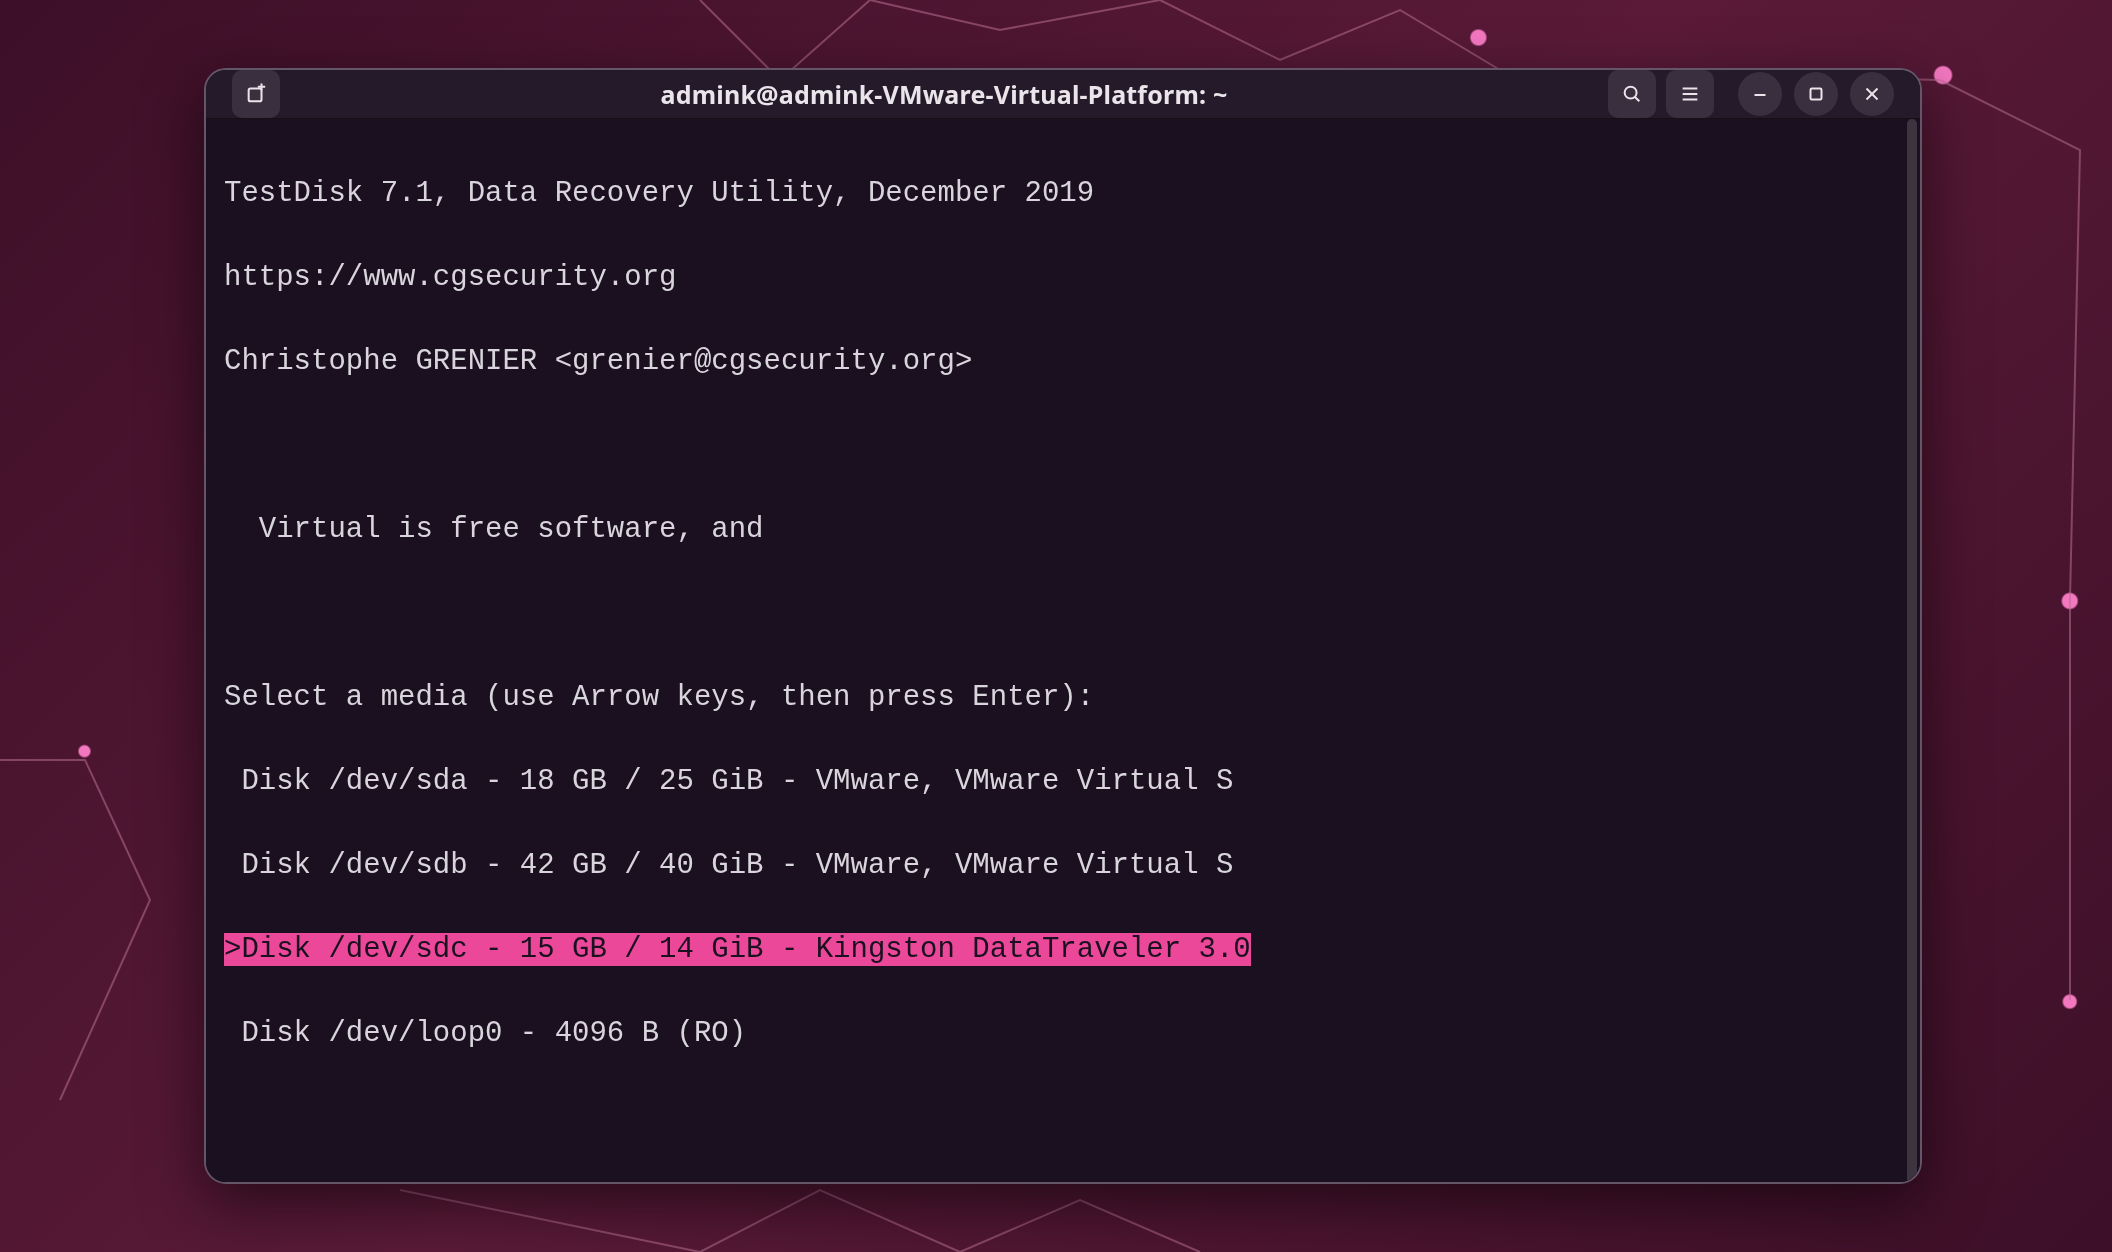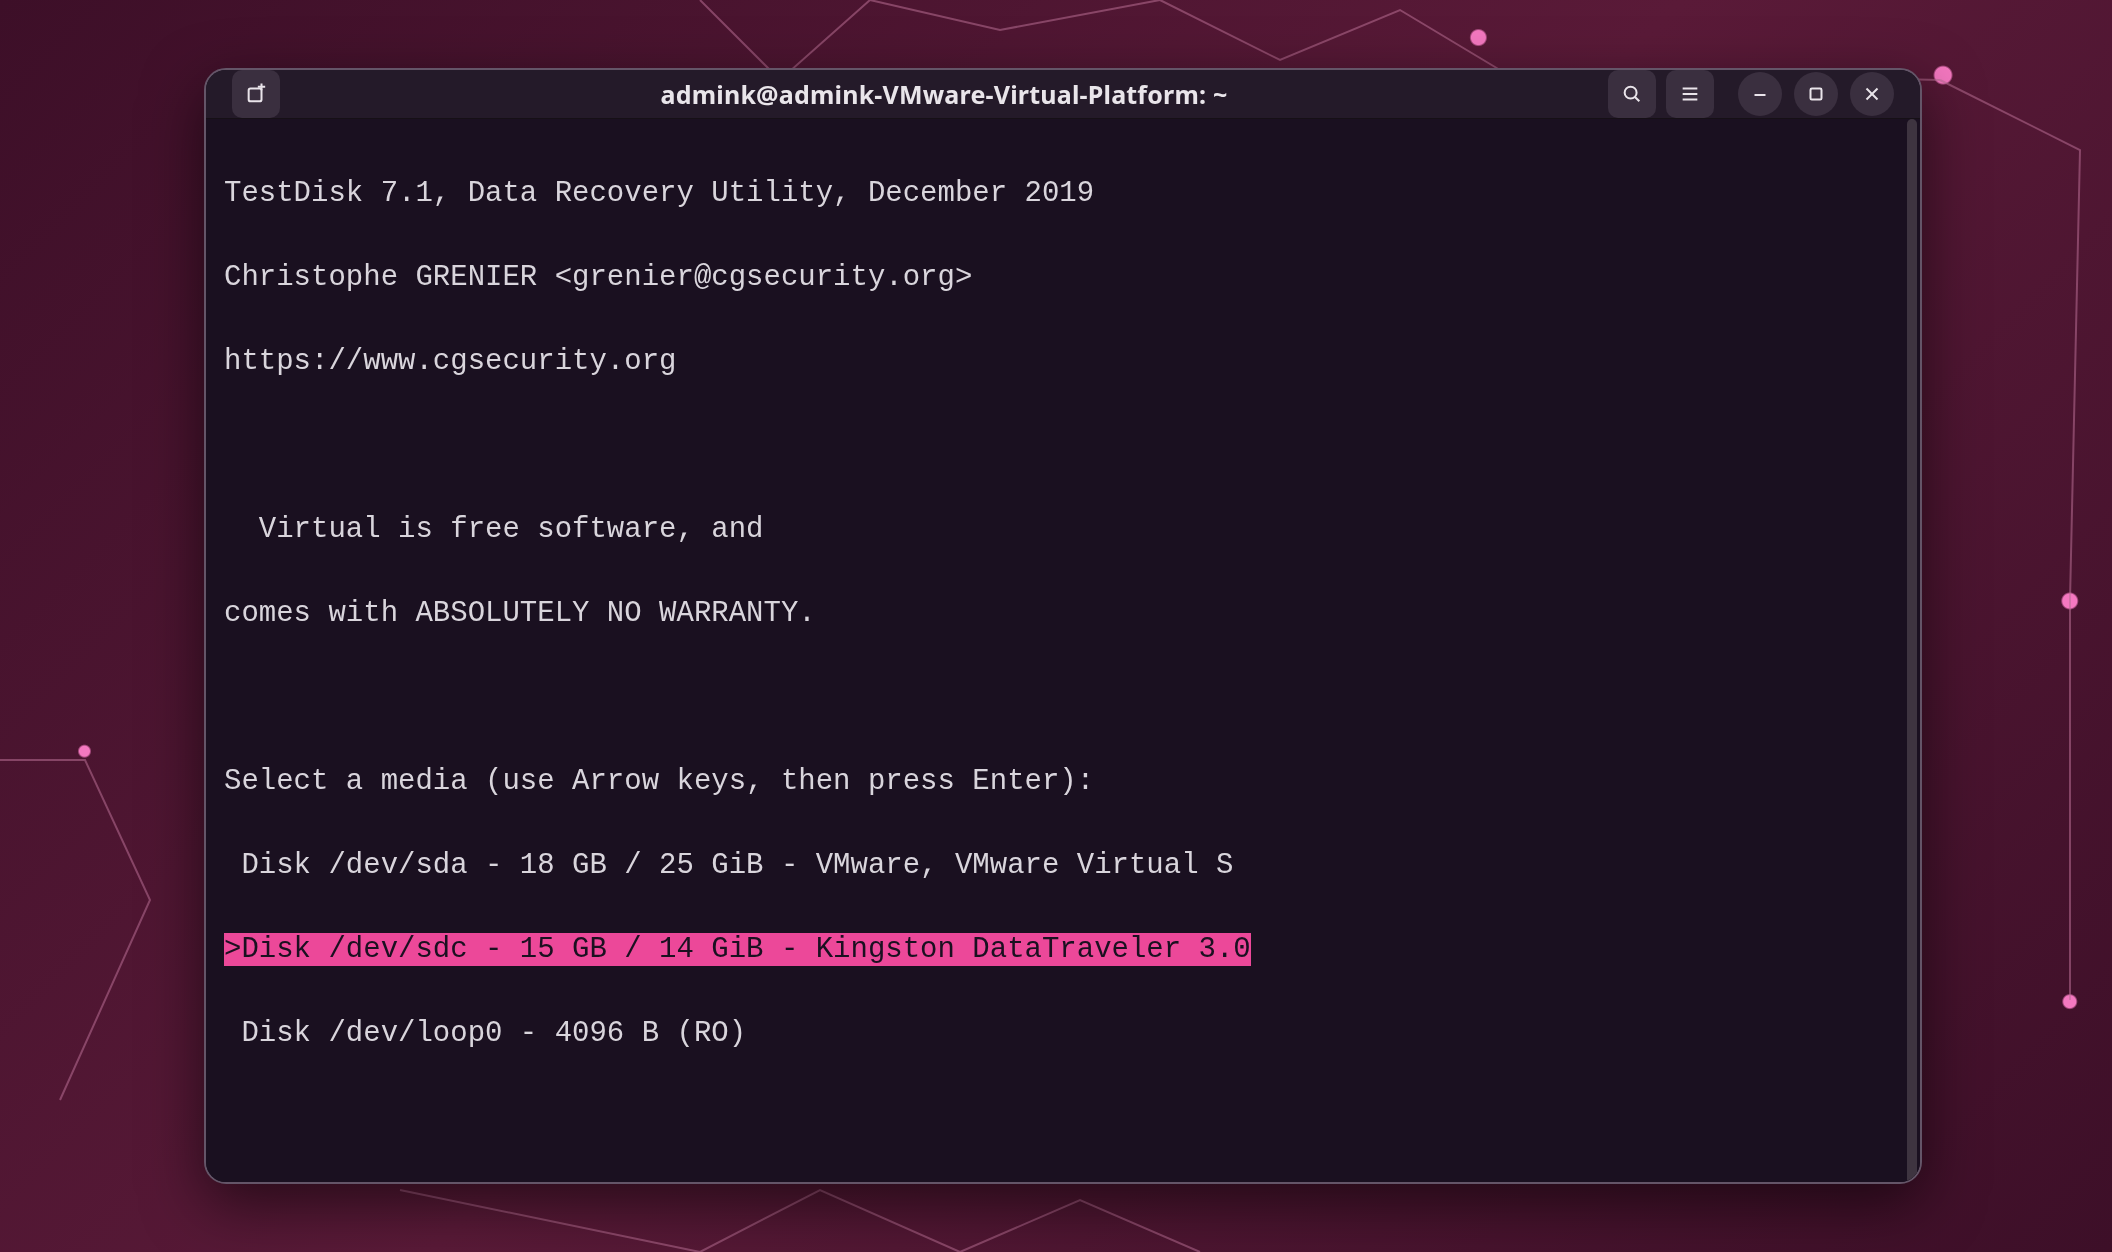--- a/index.html
+++ b/index.html
@@ -165,28 +165,28 @@
         <svg viewBox="0 0 24 24">
           <line x1="6" y1="6" x2="18" y2="18"></line>
           <line x1="18" y1="6" x2="6" y2="18"></line>
         </svg>
       </div>
     </div>
   </div>
 
   <div class="term">
 <span class="row">TestDisk 7.1, Data Recovery Utility, December 2019</span>
+<span class="row">https://www.cgsecurity.org</span>
 <span class="row">Christophe GRENIER &lt;grenier@cgsecurity.org&gt;</span>
-<span class="row">https://www.cgsecurity.org</span>
 <span class="row"> </span>
 <span class="row">  Virtual is free software, and</span>
-<span class="row">comes with ABSOLUTELY NO WARRANTY.</span>
 <span class="row"> </span>
 <span class="row">Select a media (use Arrow keys, then press Enter):</span>
 <span class="row"> Disk /dev/sda - 18 GB / 25 GiB - VMware, VMware Virtual S</span>
+<span class="row"> Disk /dev/sdb - 42 GB / 40 GiB - VMware, VMware Virtual S</span>
 <span class="row"><span class="hl">&gt;Disk /dev/sdc - 15 GB / 14 GiB - Kingston DataTraveler 3.0</span></span>
 <span class="row"> Disk /dev/loop0 - 4096 B (RO)</span>
 
 
 
 
 
 
 
 

